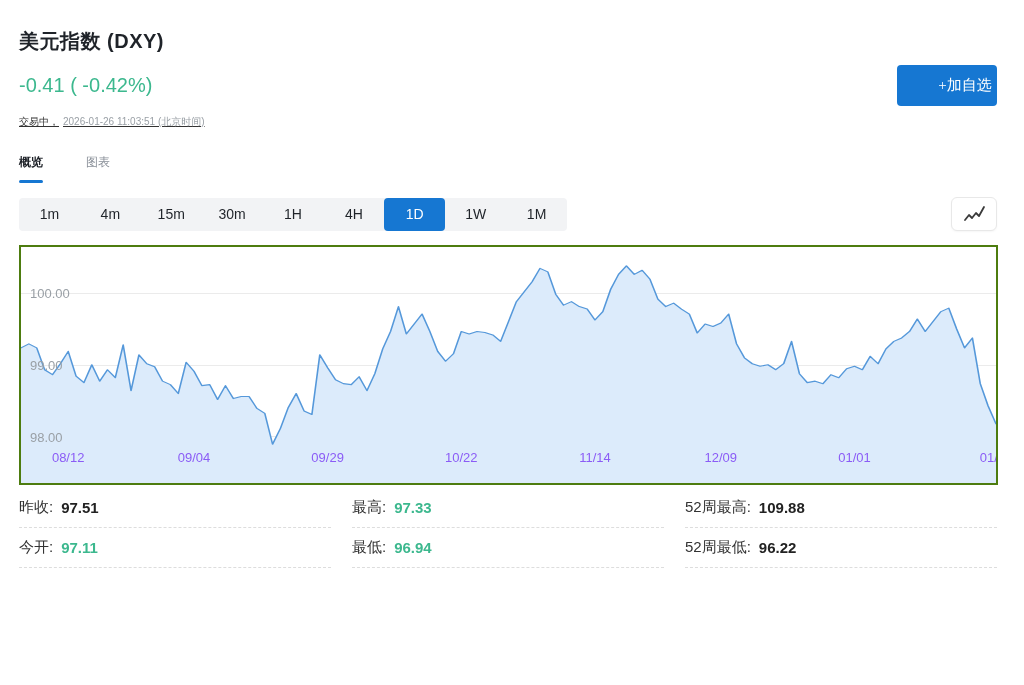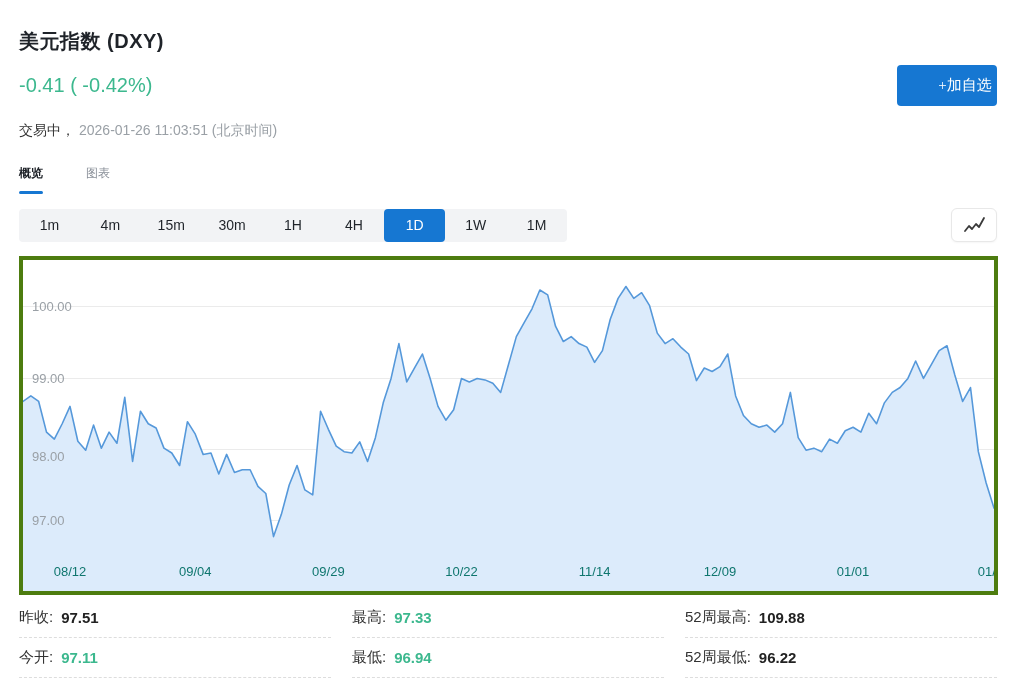--- a/index.html
+++ b/index.html
@@ -8,48 +8,48 @@
   .page { padding:0 27px 0 19px; }
 
   
   .title { margin-top:28px; font-size:20px; font-weight:700; color:#1f2329; letter-spacing:.5px; }
   .price-row { margin-top:10px; display:flex; align-items:center; justify-content:space-between; }
   .price-left { display:flex; align-items:baseline; gap:18px; }
   .price { font-size:35px; font-weight:700; }
   .change { font-size:20px; }
   .watch-btn { width:100px; height:41px; border:none; border-radius:4px;
     color:#fff; font-size:15px; cursor:pointer; font-family:Liberation Serif, serif;padding-left:36px; }
-  .status-row { margin-top:16px; font-size:14px; color:#333; }
+  .status-row { margin-top:9px; font-size:10px; color:#333;text-decoration:underline; }
   .status-row .timestamp { color:#9aa0a6; margin-left:4px; }
 
   
   .tabs { margin-top:25px; display:flex; gap:43px; }
   .tab { font-size:12px; color:#8a9099; cursor:pointer; padding-bottom:12px; position:relative; }
   .tab.active { color:#1f2329; font-weight:700; }
   .tab.active .underline { position:absolute; left:0; bottom:0; height:3px; width:100%; border-radius:2px; }
 
   
   .toolbar { margin-top:14px; display:flex; justify-content:space-between; align-items:center; }
   .ranges { background:#f2f3f5; border-radius:4px; display:flex; width:548px; height:33px; }
   .range-btn { flex:1; border:none; background:transparent; font-size:14px; color:#1f2329;
     border-radius:4px; cursor:pointer; font-family:inherit; }
   .range-btn.active { color:#fff; }
   .chart-type-btn { width:46px; height:34px; background:#fff; border:1px solid #e8e8e8;
     border-radius:6px; cursor:pointer; display:flex; align-items:center; justify-content:center;
     box-shadow:0 1px 2px rgba(0,0,0,.04); }
 
   
-  .chart-box { position:relative; margin-top:14px; width:979px; height:339px;
-    border:4px solid #4d7c0f; overflow:hidden; background:#fff; }
+  .chart-box { position:relative; margin-top:14px; width:979px; height:240px;
+    border:2px solid #4d7c0f; overflow:hidden; background:#fff; }
   .grid-line { position:absolute; left:0; right:0; height:1px; background:#ebebeb; }
   .chart-box svg.plot { position:absolute; inset:0; width:100%; height:100%; }
   .y-axis-label { position:absolute; left:9px; transform:translateY(-50%);
     font-size:13px; color:#9aa0a6; z-index:3; }
-  .x-axis-label { position:absolute; bottom:12px; transform:translateX(-50%);
-    font-size:13px; color:#0f766e; z-index:3; white-space:nowrap; }
+  .x-axis-label { position:absolute; bottom:18px; transform:translateX(-50%);
+    font-size:13px; color:#8b5cf6; z-index:3; white-space:nowrap; }
 
   
   .stats { margin-top:3px; display:grid; grid-template-columns:1fr 1fr 1fr; column-gap:21px; }
   .stat-cell { display:flex; align-items:center; height:40px; border-bottom:1px dashed #ddd;
     font-size:15px; color:#333; }
   .stat-value { margin-left:8px; font-weight:700; color:#222; }
 </style>
 </head>
 <body>
 
@@ -102,21 +102,21 @@
       <div class="grid-line" style="top: 260.495px;"></div>
       <div class="grid-line" style="top: 189.126px;"></div>
       <div class="grid-line" style="top: 117.758px;"></div>
       <div class="grid-line" style="top: 46.3895px;"></div>
     <svg class="plot" viewBox="0 0 979 339" preserveAspectRatio="none">
       <path stroke="none" d="M0.0,144.9 L7.9,139.2 L15.8,144.9 L23.7,176.3 L31.6,183.4 L39.5,167.7 L47.4,149.9 L55.3,185.6 L63.2,194.8 L71.1,169.1 L79.0,192.7 L86.8,176.3 L94.7,187.7 L102.6,140.6 L110.5,206.3 L118.4,154.9 L126.3,167.7 L134.2,172.0 L142.1,192.7 L150.0,197.7 L157.9,210.5 L165.8,165.6 L173.7,178.4 L181.6,199.1 L189.5,197.7 L197.4,219.1 L205.3,199.1 L213.2,217.7 L221.1,214.8 L229.0,214.8 L236.9,231.9 L244.8,239.1 L252.6,283.3 L260.5,260.5 L268.4,230.5 L276.3,210.5 L284.2,235.5 L292.1,240.5 L300.0,154.9 L307.9,173.4 L315.8,190.6 L323.7,196.3 L331.6,197.7 L339.5,186.3 L347.4,206.3 L355.3,182.0 L363.2,146.3 L371.1,121.3 L379.0,85.6 L386.9,124.9 L394.8,110.6 L402.7,96.3 L410.5,121.3 L418.4,149.9 L426.3,164.1 L434.2,153.4 L442.1,121.3 L450.0,124.9 L457.9,121.3 L465.8,122.8 L473.7,126.3 L481.6,135.6 L489.5,107.1 L497.4,78.5 L505.3,64.2 L513.2,50.0 L521.1,30.7 L529.0,35.7 L536.9,67.8 L544.8,83.5 L552.7,78.5 L560.6,85.6 L568.5,89.2 L576.3,104.9 L584.2,92.8 L592.1,60.7 L600.0,39.3 L607.9,27.1 L615.8,39.3 L623.7,33.5 L631.6,46.4 L639.5,74.9 L647.4,85.6 L655.3,80.6 L663.2,89.2 L671.1,96.3 L679.0,123.5 L686.9,110.6 L694.8,114.2 L702.7,109.2 L710.6,96.3 L718.5,139.2 L726.4,159.2 L734.3,167.7 L742.1,171.3 L750.0,169.1 L757.9,176.3 L765.8,167.7 L773.7,135.6 L781.6,182.0 L789.5,194.8 L797.4,192.7 L805.3,196.3 L813.2,183.4 L821.1,187.7 L829.0,174.9 L836.9,171.3 L844.8,176.3 L852.7,157.0 L860.6,167.7 L868.5,146.3 L876.4,135.6 L884.3,130.6 L892.2,121.3 L900.0,103.5 L907.9,121.3 L915.8,107.1 L923.7,92.8 L931.6,87.8 L939.5,117.8 L947.4,144.9 L955.3,130.6 L963.2,196.3 L971.1,228.4 L979.0,254.1 L979,339 L0,339 Z" fill="#dcebfb"></path>
       <path fill="none" stroke-width="1.6" stroke-linejoin="round" stroke-linecap="round" d="M0.0,144.9 L7.9,139.2 L15.8,144.9 L23.7,176.3 L31.6,183.4 L39.5,167.7 L47.4,149.9 L55.3,185.6 L63.2,194.8 L71.1,169.1 L79.0,192.7 L86.8,176.3 L94.7,187.7 L102.6,140.6 L110.5,206.3 L118.4,154.9 L126.3,167.7 L134.2,172.0 L142.1,192.7 L150.0,197.7 L157.9,210.5 L165.8,165.6 L173.7,178.4 L181.6,199.1 L189.5,197.7 L197.4,219.1 L205.3,199.1 L213.2,217.7 L221.1,214.8 L229.0,214.8 L236.9,231.9 L244.8,239.1 L252.6,283.3 L260.5,260.5 L268.4,230.5 L276.3,210.5 L284.2,235.5 L292.1,240.5 L300.0,154.9 L307.9,173.4 L315.8,190.6 L323.7,196.3 L331.6,197.7 L339.5,186.3 L347.4,206.3 L355.3,182.0 L363.2,146.3 L371.1,121.3 L379.0,85.6 L386.9,124.9 L394.8,110.6 L402.7,96.3 L410.5,121.3 L418.4,149.9 L426.3,164.1 L434.2,153.4 L442.1,121.3 L450.0,124.9 L457.9,121.3 L465.8,122.8 L473.7,126.3 L481.6,135.6 L489.5,107.1 L497.4,78.5 L505.3,64.2 L513.2,50.0 L521.1,30.7 L529.0,35.7 L536.9,67.8 L544.8,83.5 L552.7,78.5 L560.6,85.6 L568.5,89.2 L576.3,104.9 L584.2,92.8 L592.1,60.7 L600.0,39.3 L607.9,27.1 L615.8,39.3 L623.7,33.5 L631.6,46.4 L639.5,74.9 L647.4,85.6 L655.3,80.6 L663.2,89.2 L671.1,96.3 L679.0,123.5 L686.9,110.6 L694.8,114.2 L702.7,109.2 L710.6,96.3 L718.5,139.2 L726.4,159.2 L734.3,167.7 L742.1,171.3 L750.0,169.1 L757.9,176.3 L765.8,167.7 L773.7,135.6 L781.6,182.0 L789.5,194.8 L797.4,192.7 L805.3,196.3 L813.2,183.4 L821.1,187.7 L829.0,174.9 L836.9,171.3 L844.8,176.3 L852.7,157.0 L860.6,167.7 L868.5,146.3 L876.4,135.6 L884.3,130.6 L892.2,121.3 L900.0,103.5 L907.9,121.3 L915.8,107.1 L923.7,92.8 L931.6,87.8 L939.5,117.8 L947.4,144.9 L955.3,130.6 L963.2,196.3 L971.1,228.4 L979.0,254.1" stroke="#5598da"></path>
     </svg>
   <span class="y-axis-label" style="top: 46.3895px;">100.00</span>
       <span class="y-axis-label" style="top: 117.758px;">99.00</span>
-      <span class="y-axis-label" style="top: 196px;">98.00</span>
+      <span class="y-axis-label" style="top: 190px;">98.00</span>
       <span class="y-axis-label" style="top: 260.495px;">97.00</span>
       <span class="x-axis-label" style="left: 4.83871%;">08/12</span>
       <span class="x-axis-label" style="left: 17.7419%;">09/04</span>
       <span class="x-axis-label" style="left: 31.4516%;">09/29</span>
       <span class="x-axis-label" style="left: 45.1613%;">10/22</span>
       <span class="x-axis-label" style="left: 58.871%;">11/14</span>
       <span class="x-axis-label" style="left: 71.7742%;">12/09</span>
       <span class="x-axis-label" style="left: 85.4839%;">01/01</span>
       <span class="x-axis-label" style="left: 100%;">01/26</span>
     </div>

